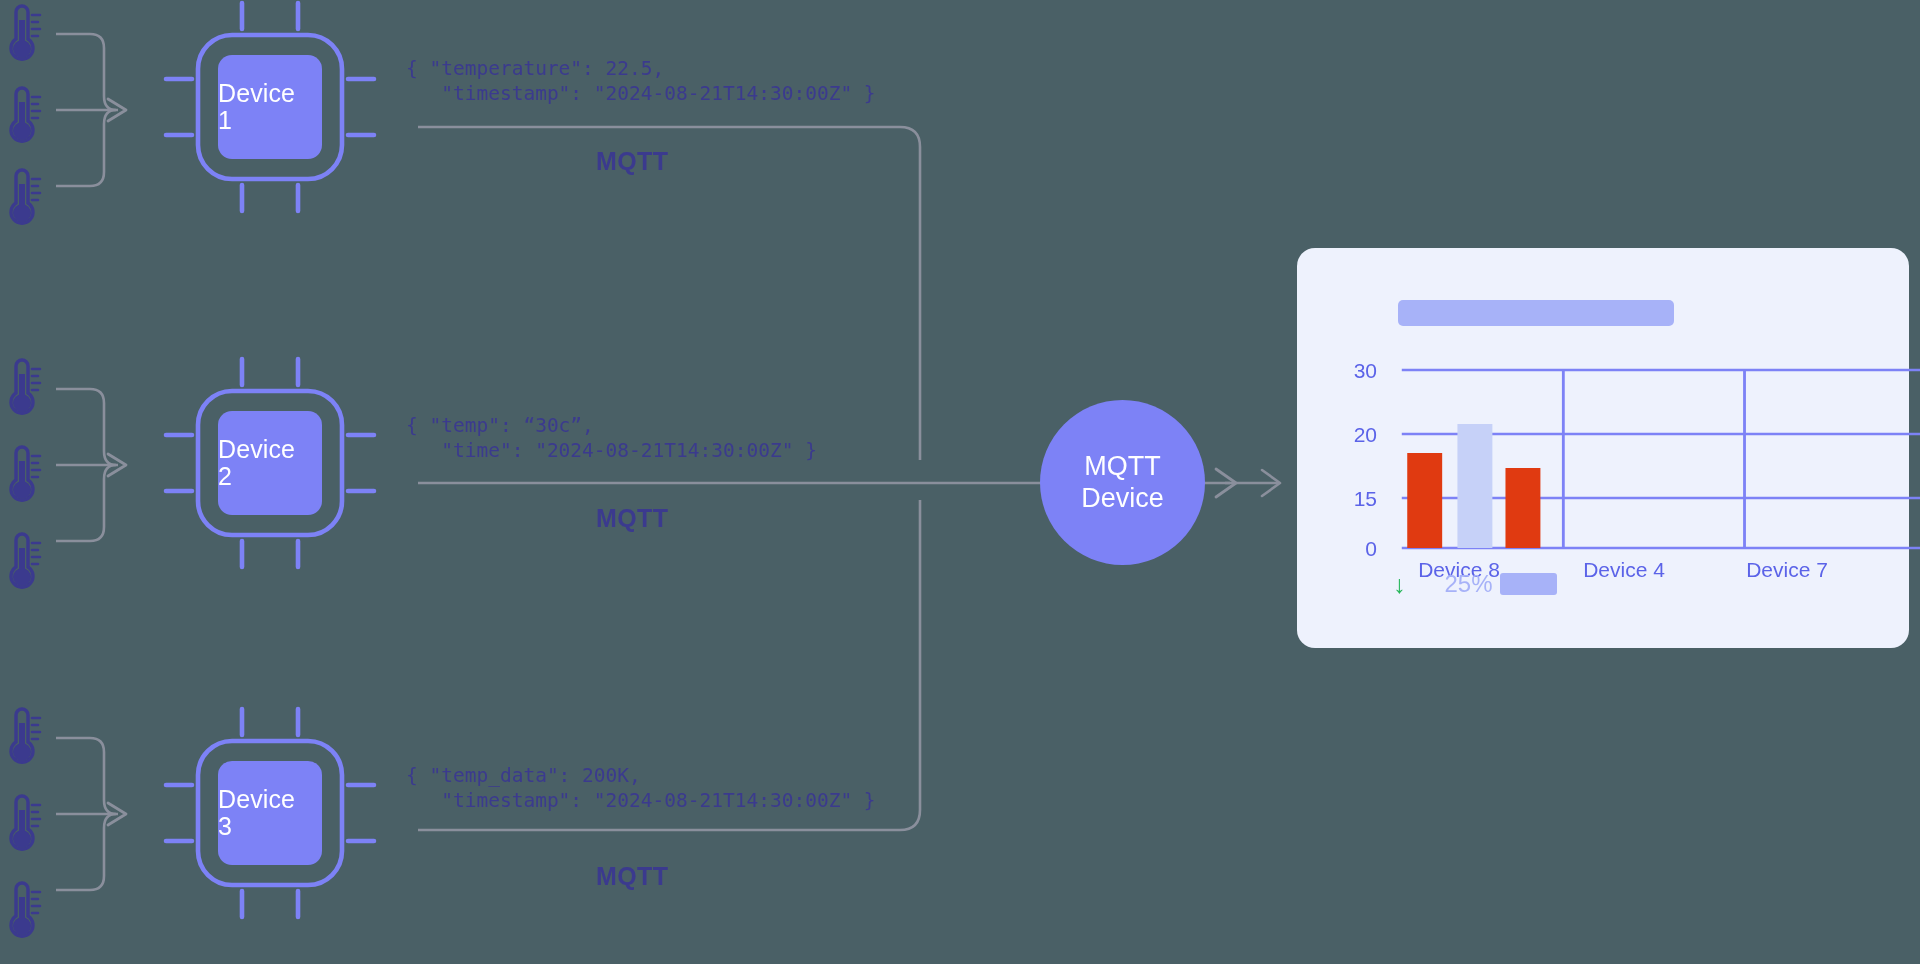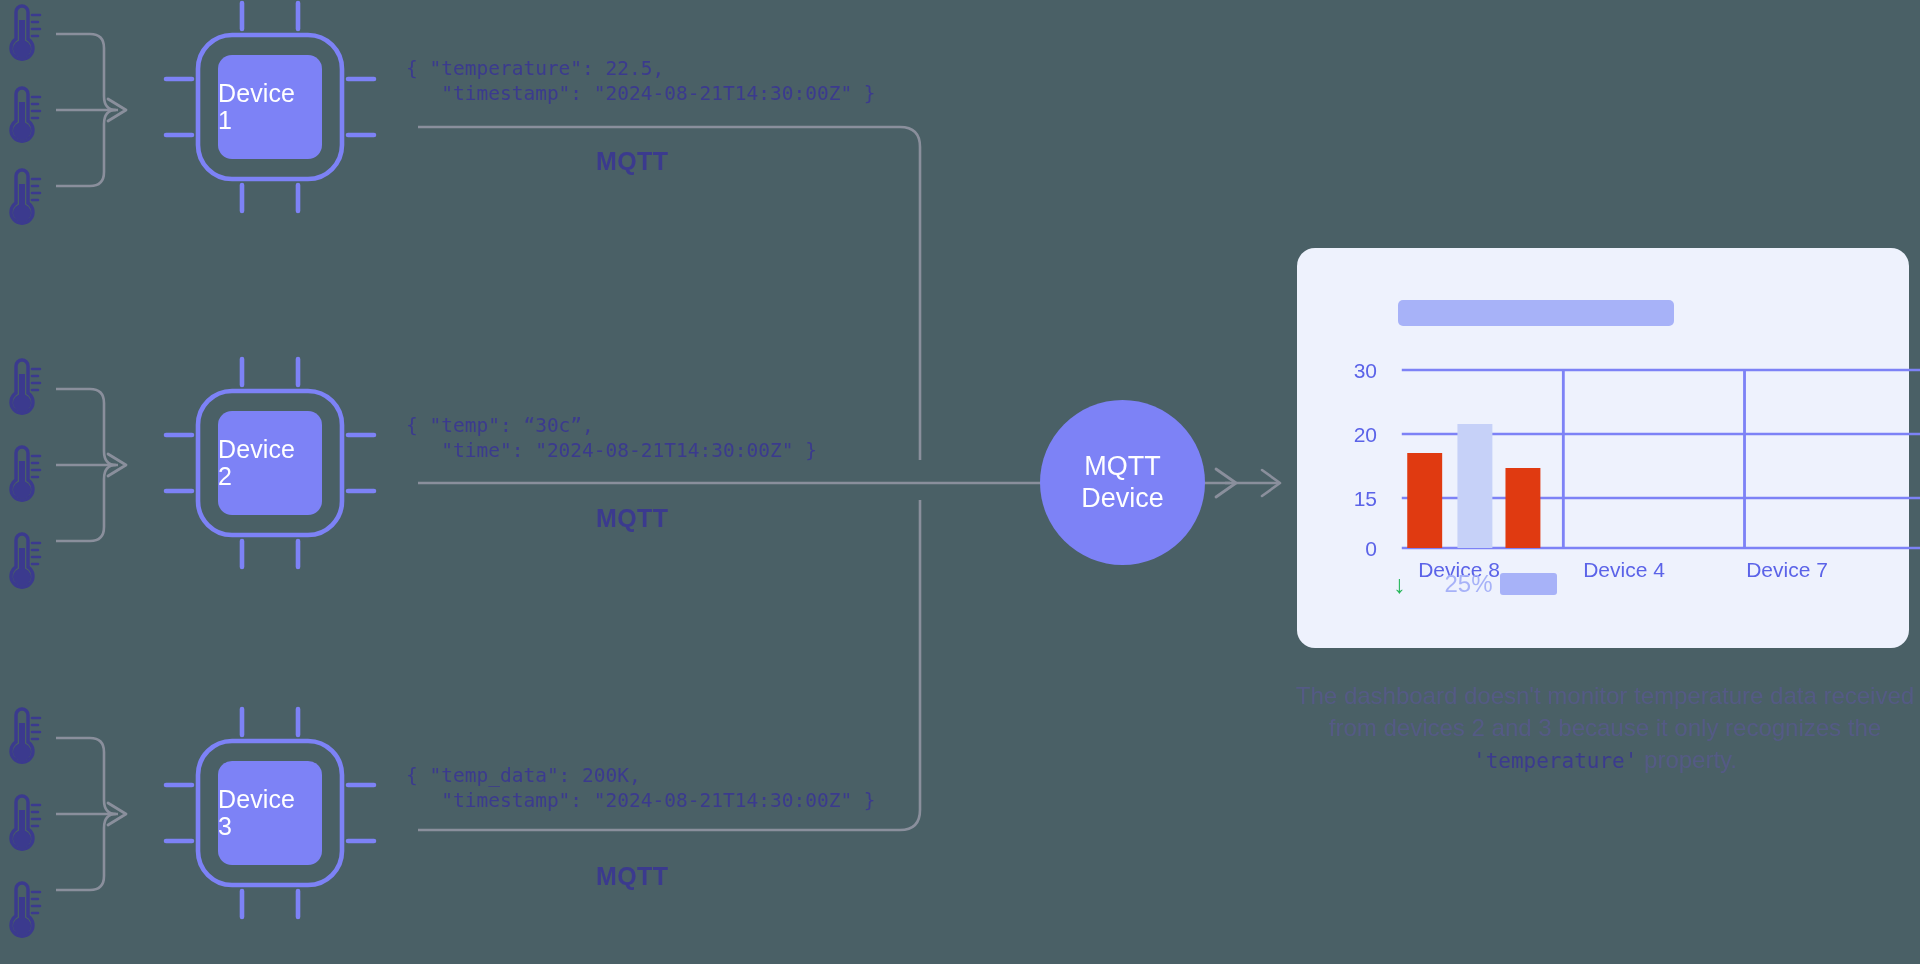--- a/index.html
+++ b/index.html
@@ -359,17 +359,14 @@
       <div class="xtick" style="left:410px;">Device 7</div>
     </div>
 
     <div class="delta">
       <span class="delta-arrow">↓</span>
       <span class="delta-pct">25%</span>
       <span class="delta-block"></span>
     </div>
   </div>
 
-  <div class="caption">
-    <span>The dashboard doesn't monitor temperature data received from devices 2 and 3 because it only recognizes the </span><code>'temperature'</code><span> property.</span>
-  </div>
 
 </div>
 
 </body></html>

